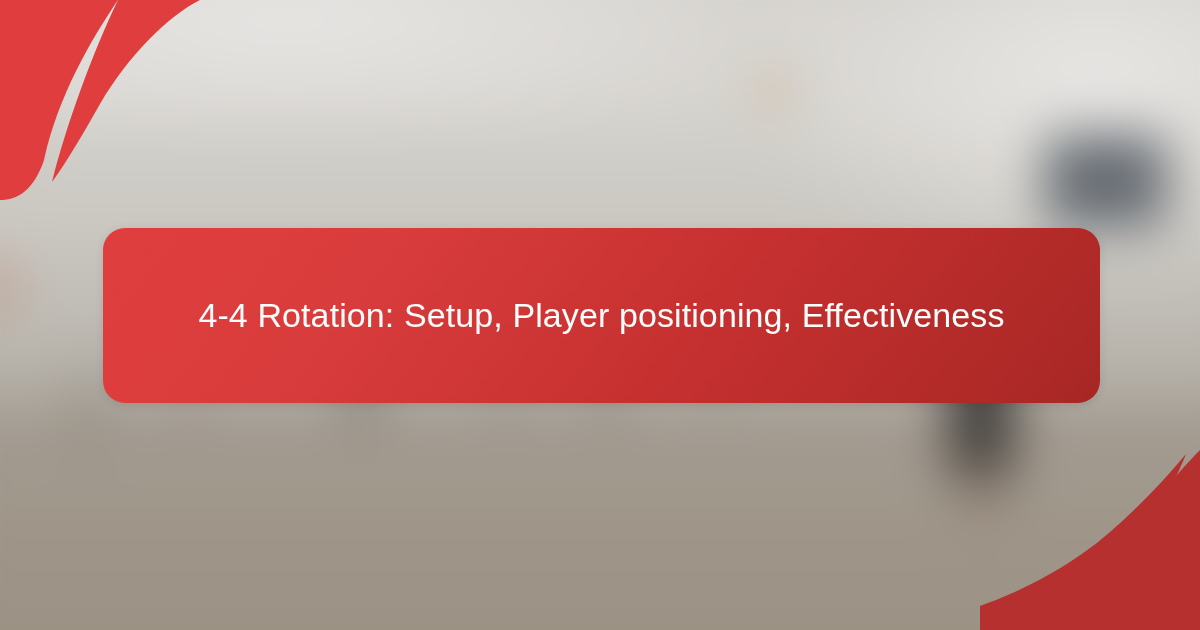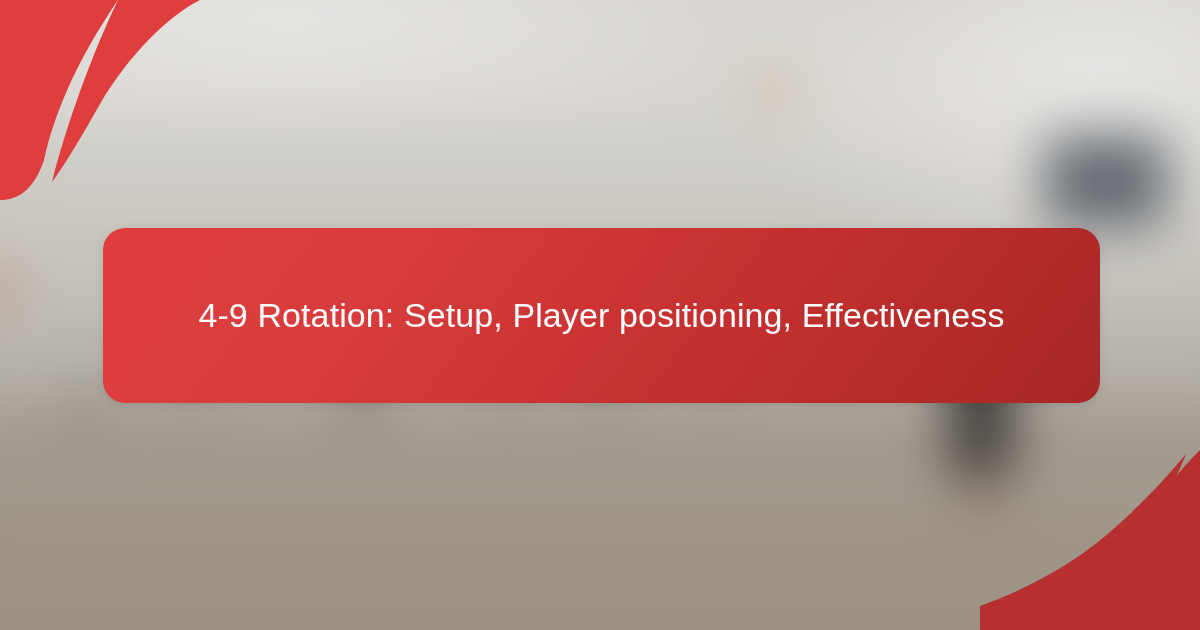--- a/index.html
+++ b/index.html
@@ -178,16 +178,16 @@
     <path d="M0,0 L118,0 C92,38 58,96 44,160 C34,190 18,200 0,200 Z" fill="#e03e3e"></path>
     <path d="M118,0 L200,0 C168,16 128,56 100,104 C84,132 68,160 52,182 C66,126 92,54 118,0 Z" fill="#e03e3e"></path>
   </svg>
 
   <svg class="corner corner-br" viewBox="0 0 220 200" aria-hidden="true">
     <path d="M220,200 L220,20 C196,44 160,90 126,124 C96,154 52,182 0,200 Z" fill="#b5302e"></path>
     <path d="M0,200 L0,176 C46,160 96,132 130,102 C158,78 186,48 206,24 C186,74 150,128 108,162 C76,188 36,198 0,200 Z" fill="#b5302e"></path>
   </svg>
 
   <div id="title-card">
-    <div id="title-text">4-9 Rotation: Setup, Player positioning, Effectiveness</div>
+    <div id="title-text">4-4 Rotation: Setup, Player positioning, Effectiveness</div>
   </div>
 
 </div>
 
 </body></html>

